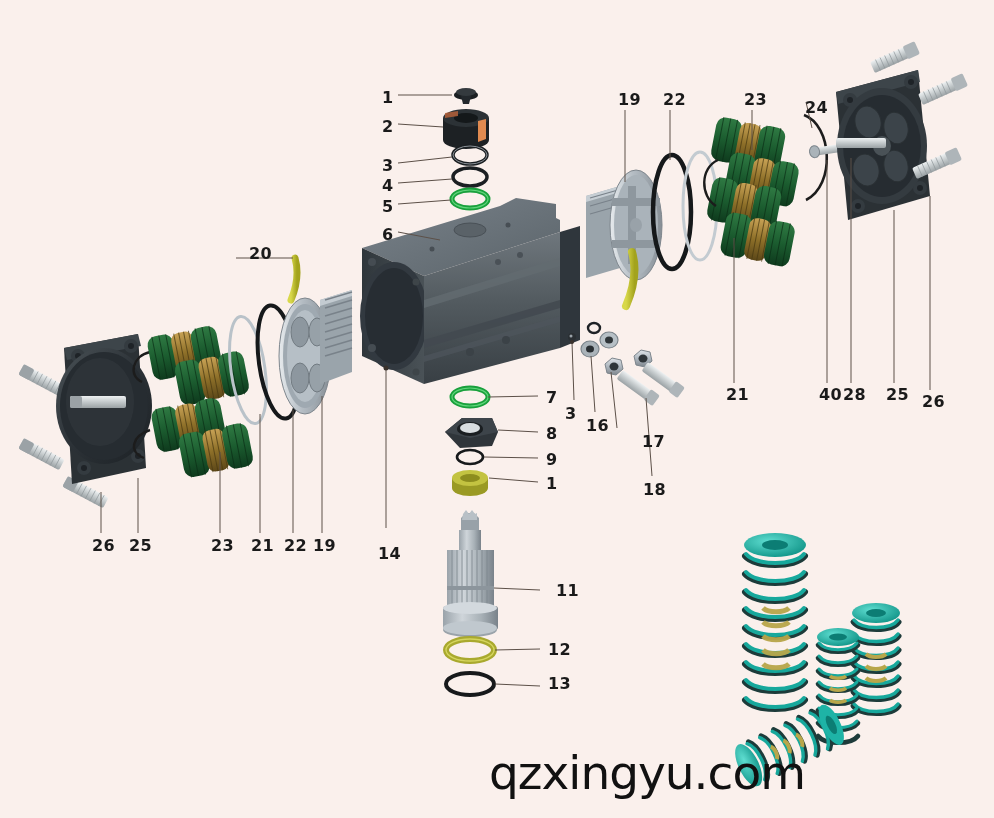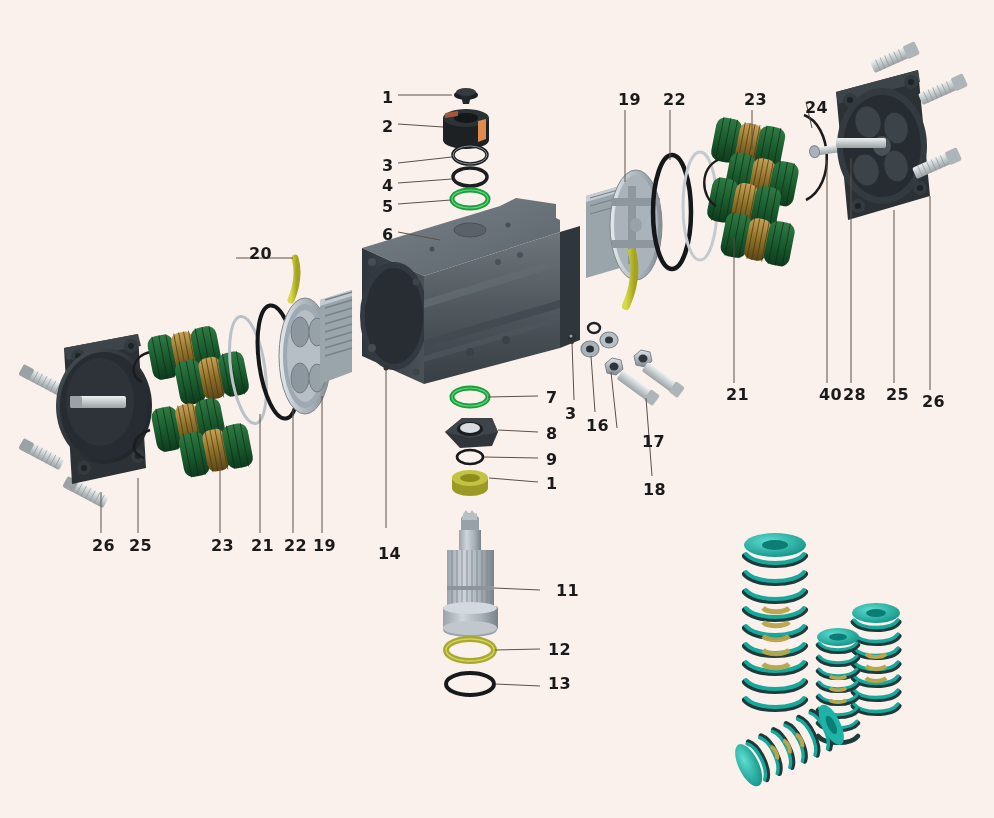--- a/index.html
+++ b/index.html
@@ -805,14 +805,15 @@
 
 <div class="lbl nosel" style="left:211px;top:244px;margin-left:38px;">20</div>
 
 <div class="lbl nosel" style="left:92px;top:536px;">26</div>
 <div class="lbl nosel" style="left:129px;top:536px;">25</div>
 <div class="lbl nosel" style="left:211px;top:536px;">23</div>
 <div class="lbl nosel" style="left:251px;top:536px;">21</div>
 <div class="lbl nosel" style="left:284px;top:536px;">22</div>
 <div class="lbl nosel" style="left:313px;top:536px;">19</div>
 
+<div class="wm nosel">qzxingyu.com</div>
 
 </div>
 
 </body></html>

